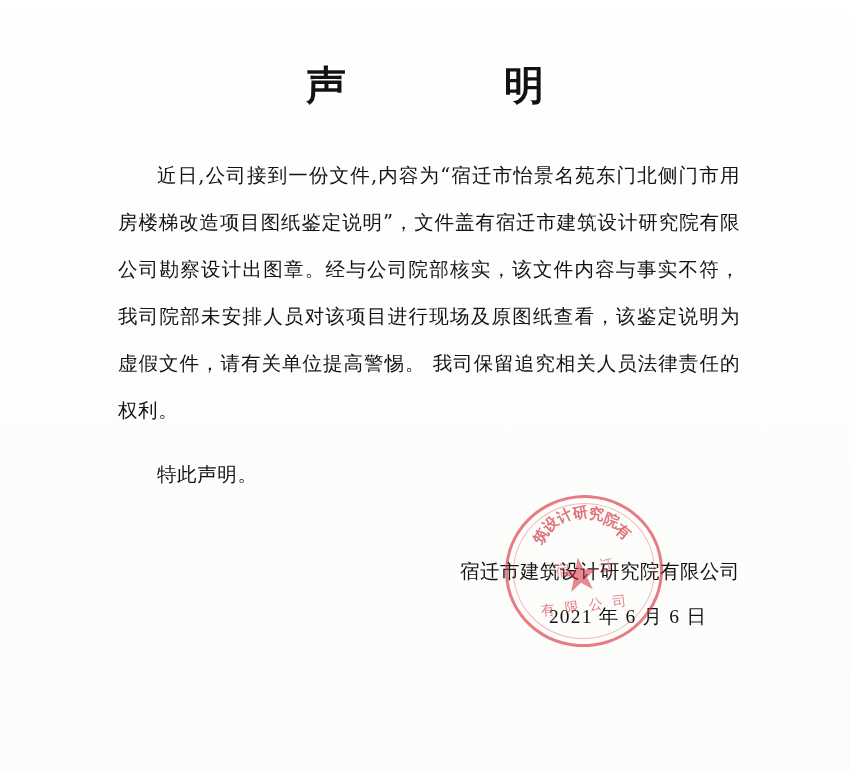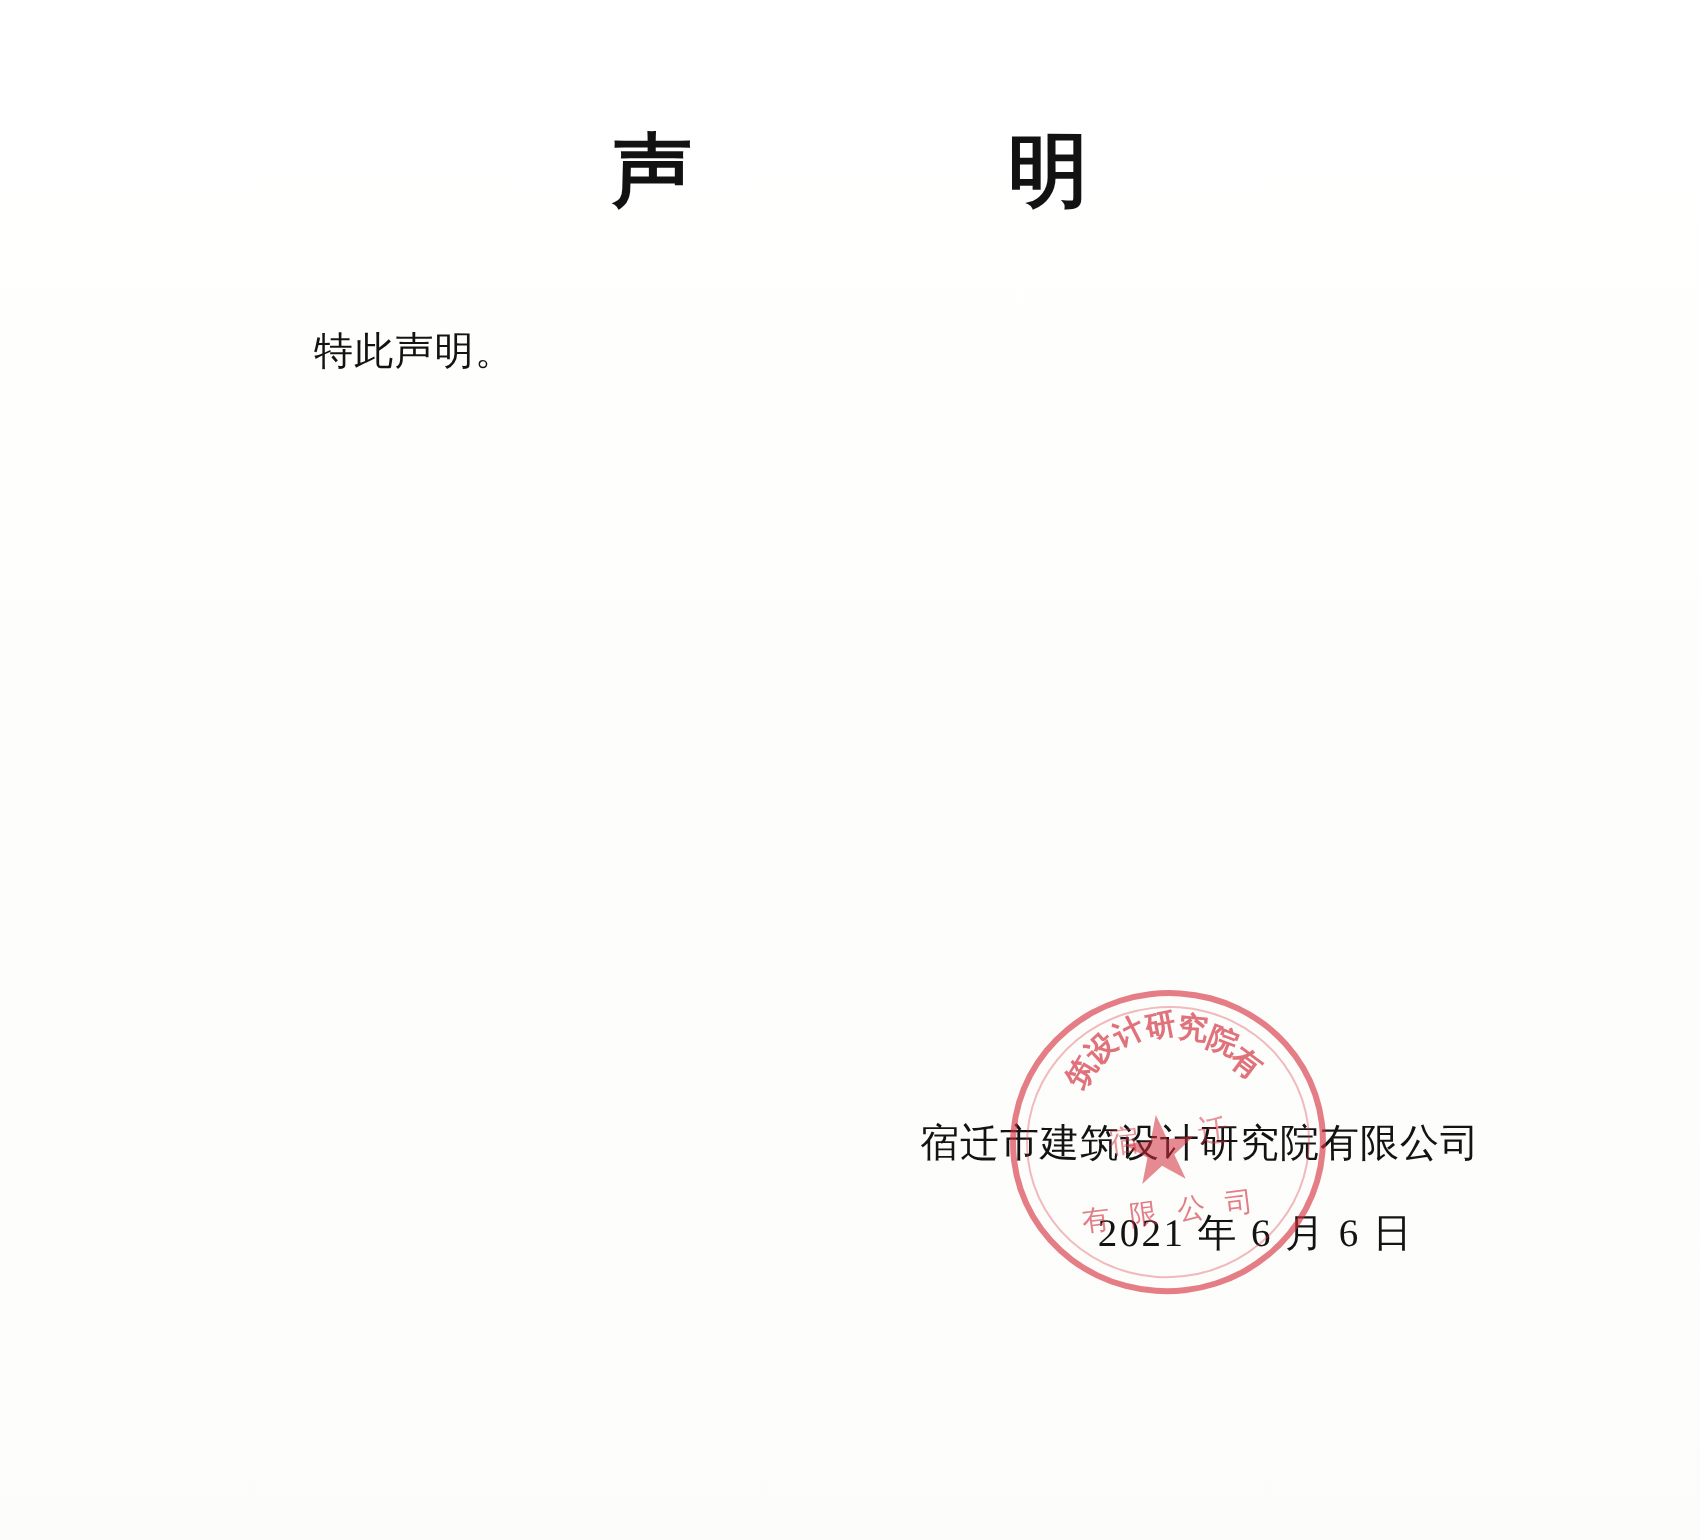--- a/index.html
+++ b/index.html
@@ -59,21 +59,20 @@
   }
 
   .para {
     margin: 0;
     text-indent: 2em;
     letter-spacing: 0.6px;
   }
 
   .para + .para {
     margin-top: 17px;
-    font-style: italic;
   }
 
   .sign-block {
     position: absolute;
     right: 110px;
     top: 558px;
     text-align: center;
     font-family: Liberation Serif, serif;
     color: #131313;
   }
@@ -177,20 +176,21 @@
 </style>
 </head>
 <body>
 
 <div class="page">
   <div class="scan-tint"></div>
 
   <div class="doc-title">声　　明</div>
 
   <div class="body-block">
+    <p class="para">近日,公司接到一份文件,内容为“宿迁市怡景名苑东门北侧门市用房楼梯改造项目图纸鉴定说明”，文件盖有宿迁市建筑设计研究院有限公司勘察设计出图章。经与公司院部核实，该文件内容与事实不符，我司院部未安排人员对该项目进行现场及原图纸查看，该鉴定说明为虚假文件，请有关单位提高警惕。 我司保留追究相关人员法律责任的权利。</p>
     <p class="para">特此声明。</p>
   </div>
 
   <div class="sign-block">
     <div class="sign-company">宿迁市建筑设计研究院有限公司</div>
     <div class="sign-date">2021 年 6 月 6 日</div>
   </div>
 
   <div class="seal">
     <div class="seal-inner">

